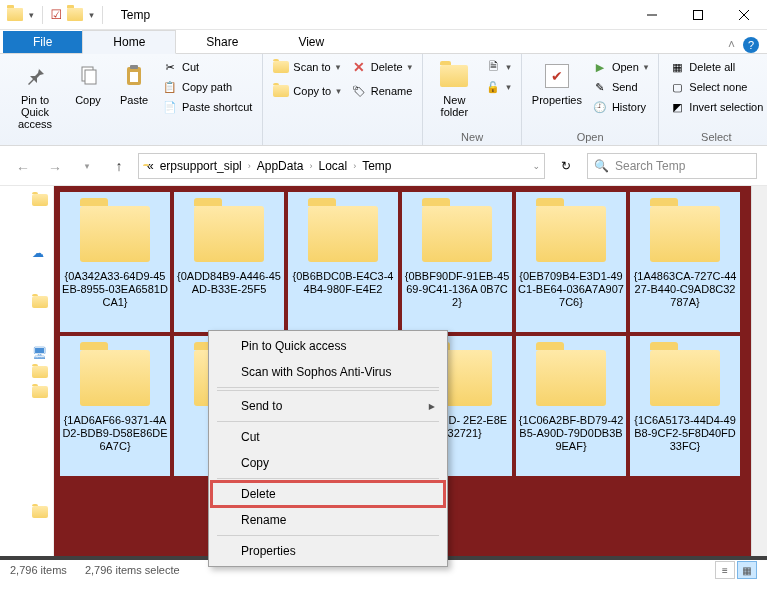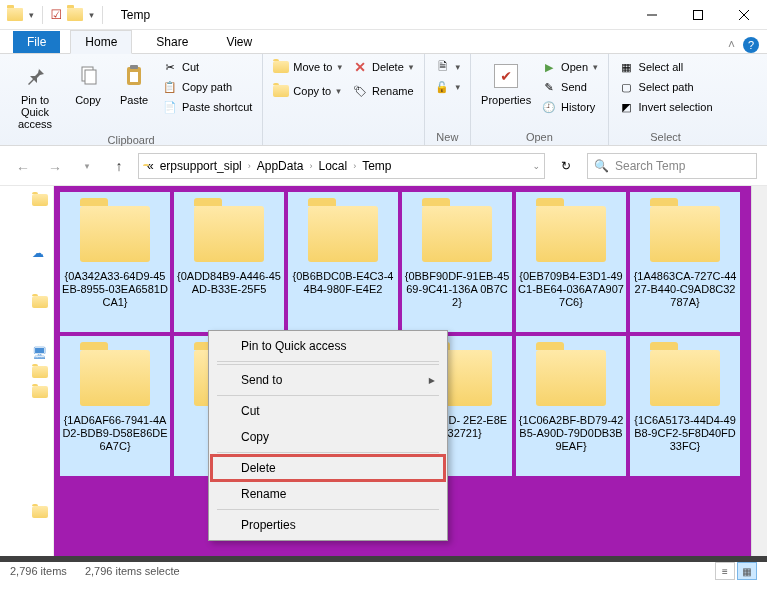--- a/index.html
+++ b/index.html
@@ -13,21 +13,21 @@
 .titlebar .folder-glyph:before { content:''; position:absolute; top:-3px; left:0; width:7px; height:3px; background:#f7d36b; border-radius:1px 1px 0 0; }
 .titlebar .check { color:#c0392b; font-size:13px; }
 .titlebar .sep { width:1px; height:18px; background:#ddd; margin:0 4px; }
 .titlebar .title { padding-left: 8px; font-size: 12px; }
 .titlebar .winbtns { margin-left:auto; display:flex; }
 .titlebar .winbtn { width:46px; height:30px; display:flex; align-items:center; justify-content:center; font-size:11px; }
 .titlebar .winbtn svg { width:10px; height:10px; }
 
 
 .ribbon-tabs { height: 24px; display:flex; align-items:flex-end; border-bottom:1px solid #dadada; padding-left:3px; background:#fff; }
-.ribbon-tabs .tab { padding: 4px 14px; font-size:12px; cursor:default;margin-left:10px; }
+.ribbon-tabs .tab { padding: 4px 30px; font-size:12px; cursor:default; }
 .ribbon-tabs .tab.file { background:#1979ca; color:#fff; }
 .ribbon-tabs .tab.active { border:1px solid #dadada; border-bottom:1px solid #f1f5fb; background:#f1f5fb; margin-bottom:-1px; }
 .ribbon-tabs .right { margin-left:auto; display:flex; align-items:center; gap:8px; padding-right:8px; }
 .help-circle { width:16px; height:16px; border-radius:50%; background:#1979ca; color:#fff; font-size:11px; display:flex; align-items:center; justify-content:center; }
 
 
 .ribbon { height: 92px; background: linear-gradient(#f6f9fd,#eef3fa); border-bottom:1px solid #dadada; display:flex; }
 .ribbon .group { border-right:1px solid #d6dce4; padding:4px 8px 2px; display:flex; flex-direction:column; }
 .ribbon .group-body { flex:1; display:flex; align-items:flex-start; gap:6px; }
 .ribbon .group-label { text-align:center; font-size:11px; color:#666; padding-top:2px; }
@@ -52,37 +52,37 @@
 .addrbar { flex:1; height:26px; border:1px solid #ccc; display:flex; align-items:center; padding:0 4px; gap:2px; font-size:12px; }
 .addrbar .crumb { padding:0 2px; }
 .addrbar .sep { color:#888; font-size:9px; padding:0 2px; }
 .refresh { width:30px; height:26px; display:flex; align-items:center; justify-content:center; }
 .search { width:170px; height:26px; border:1px solid #ccc; display:flex; align-items:center; padding:0 6px; color:#888; gap:6px; }
 
 
 .content { display:flex; height:370px; }
 .sidebar { width:54px; background:#fff; border-right:1px solid #eee; overflow:hidden; position:relative; }
 .sidebar .stub { position:absolute; left:32px; width:20px; height:16px; }
-.main { flex:1; background:#a21caf; padding:6px; display:flex; flex-wrap:wrap; align-content:flex-start; gap:4px; overflow:hidden; position:relative; }
+.main { flex:1; background:#7f1d1d; padding:6px; display:flex; flex-wrap:wrap; align-content:flex-start; gap:4px; overflow:hidden; position:relative; }
 .main-scroll { width:16px; background:#f0f0f0; border-left:1px solid #ddd; }
 .folder-item { width:110px; height:140px; display:flex; flex-direction:column; align-items:center; padding:6px 2px; }
 .folder-item.sel { background:#cce8ff; }
 .folder-item .thumb { width:70px; height:56px; background:linear-gradient(#ffe9a8,#f7d36b); border-radius:3px; position:relative; margin:8px 0; }
 .folder-item .thumb:before { content:''; position:absolute; top:-8px; left:0; width:28px; height:8px; background:#f7d36b; border-radius:3px 3px 0 0; }
 .folder-item .name { font-size:11px; text-align:center; line-height:1.2; word-break:break-all; color:#000; }
 
 
 .context { position:absolute; left:208px; top:330px; width:240px; background:#f0f0f0; border:1px solid #a0a0a0; box-shadow:3px 3px 6px rgba(0,0,0,0.25); z-index:100; font-size:12px; padding:2px; }
 .context .item { padding:6px 12px 6px 30px; position:relative; }
 .context .item.arrow:after { content:'▶'; position:absolute; right:10px; font-size:8px; color:#555; top:9px; }
 .context hr { border:none; border-top:1px solid #d0d0d0; margin:2px 6px; }
 .context .item.hl { outline:3px solid #d9534f; outline-offset:-2px; }
 
 
-.status { height:24px; border-top:6px solid #404040; display:flex; align-items:center; padding:0 10px; font-size:11px; color:#555; gap:18px; }
+.status { height:24px; border-top:4px solid #404040; display:flex; align-items:center; padding:0 10px; font-size:11px; color:#555; gap:18px; }
 .status .viewbtns { margin-left:auto; display:flex; gap:2px; }
 .status .vb { width:20px; height:18px; border:1px solid #ccc; display:flex; align-items:center; justify-content:center; font-size:10px; }
 .status .vb.active { background:#cce8ff; border-color:#7ab6e8; }
 </style>
 </head>
 <body>
 
 <div class="titlebar">
   <div class="qat">
     <div class="qat-icon">
@@ -167,31 +167,30 @@
         <div class="smallbtn">
             <span class="ico">📋</span>
             <span>Copy path</span>
           </div>
         <div class="smallbtn">
             <span class="ico">📄</span>
             <span>Paste shortcut</span>
           </div>
       </div>
     </div>
-    <div class="group-label">Clipboard</div>
   </div>
 
   <div class="group">
     <div class="group-body">
       <div class="smallstack" style="gap:6px">
         <div class="smallbtn">
             <span class="ico">
               <span class="folder-ico sm"></span>
             </span>
-            <span>Move to</span>
+            <span>Scan to</span>
             <span class="arrow-sm">▾</span>
           </div>
         <div class="smallbtn">
             <span class="ico">
               <span class="folder-ico sm"></span>
             </span>
             <span>Copy to</span>
             <span class="arrow-sm">▾</span>
           </div>
       </div>
@@ -204,20 +203,26 @@
         <div class="smallbtn">
             <span class="ico">🏷</span>
             <span>Rename</span>
           </div>
       </div>
     </div>
   </div>
 
   <div class="group">
     <div class="group-body">
+      <div class="bigbtn" style="width:46px">
+        <div class="ico">
+            <div class="folder-ico"></div>
+          </div>
+        <div class="lbl">New folder</div>
+      </div>
       <div class="smallstack">
         <div class="smallbtn">
             <span class="ico">🗎</span>
             <span class="arrow-sm">▾</span>
           </div>
         <div class="smallbtn">
             <span class="ico">🔓</span>
             <span class="arrow-sm">▾</span>
           </div>
       </div>
@@ -250,25 +255,25 @@
       </div>
     </div>
     <div class="group-label">Open</div>
   </div>
 
   <div class="group" style="border-right:none">
     <div class="group-body">
       <div class="smallstack">
         <div class="smallbtn">
             <span class="ico">▦</span>
-            <span>Select all</span>
+            <span>Delete all</span>
           </div>
         <div class="smallbtn">
             <span class="ico">▢</span>
-            <span>Select path</span>
+            <span>Select none</span>
           </div>
         <div class="smallbtn">
             <span class="ico">◩</span>
             <span>Invert selection</span>
           </div>
       </div>
     </div>
     <div class="group-label">Select</div>
   </div>
 </div>
@@ -337,21 +342,21 @@
       <div class="folder-item sel">
         <div class="thumb"></div>
         <div class="name">{0EB709B4-E3D1-49C1-BE64-036A7A9077C6}</div>
       </div>
       <div class="folder-item sel">
         <div class="thumb"></div>
         <div class="name">{1A4863CA-727C-4427-B440-C9AD8C32787A}</div>
       </div>
       <div class="folder-item sel">
         <div class="thumb"></div>
-        <div class="name">{1AD6AF66-7941-4AD2-BDB9-D58E86DE6A7C}</div>
+        <div class="name">{1AD6AF66-9371-4AD2-BDB9-D58E86DE6A7C}</div>
       </div>
       <div class="folder-item sel">
         <div class="thumb"></div>
         <div class="name"></div>
       </div>
       <div class="folder-item sel">
         <div class="thumb"></div>
         <div class="name"></div>
       </div>
       <div class="folder-item sel">
@@ -365,20 +370,21 @@
       <div class="folder-item sel">
         <div class="thumb"></div>
         <div class="name">{1C6A5173-44D4-49B8-9CF2-5F8D40FD33FC}</div>
       </div>
     </div>
   <div class="main-scroll"></div>
 </div>
 
 <div class="context">
   <div class="item">Pin to Quick access</div>
+  <div class="item">Scan with Sophos Anti-Virus</div>
   <hr>
   <hr>
   <div class="item arrow">Send to</div>
   <hr>
   <div class="item">Cut</div>
   <div class="item">Copy</div>
   <hr>
   <div class="item hl">Delete</div>
   <div class="item">Rename</div>
   <hr>

